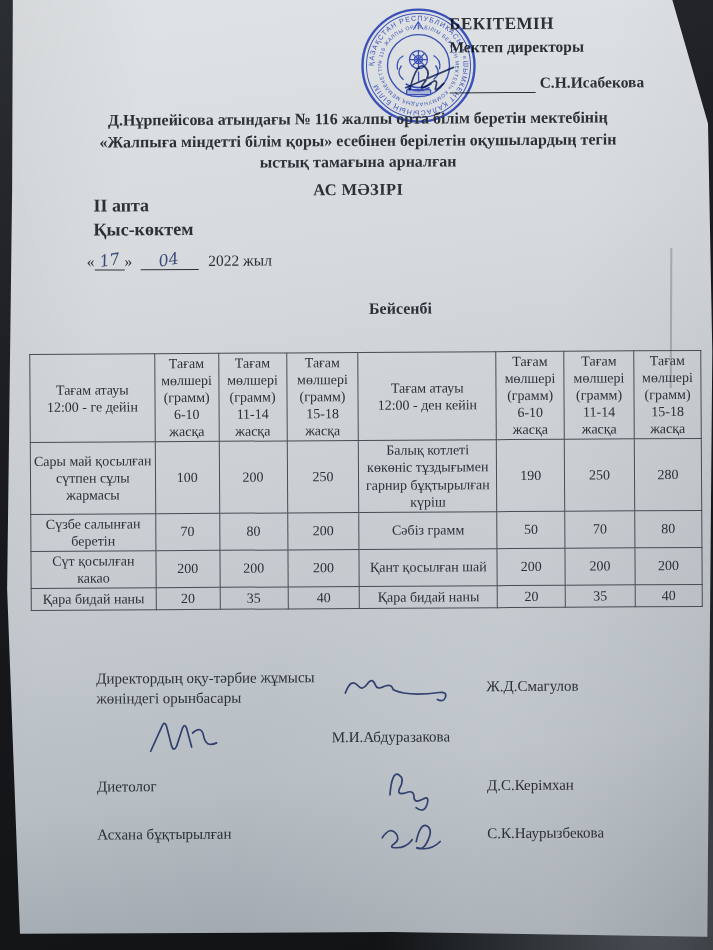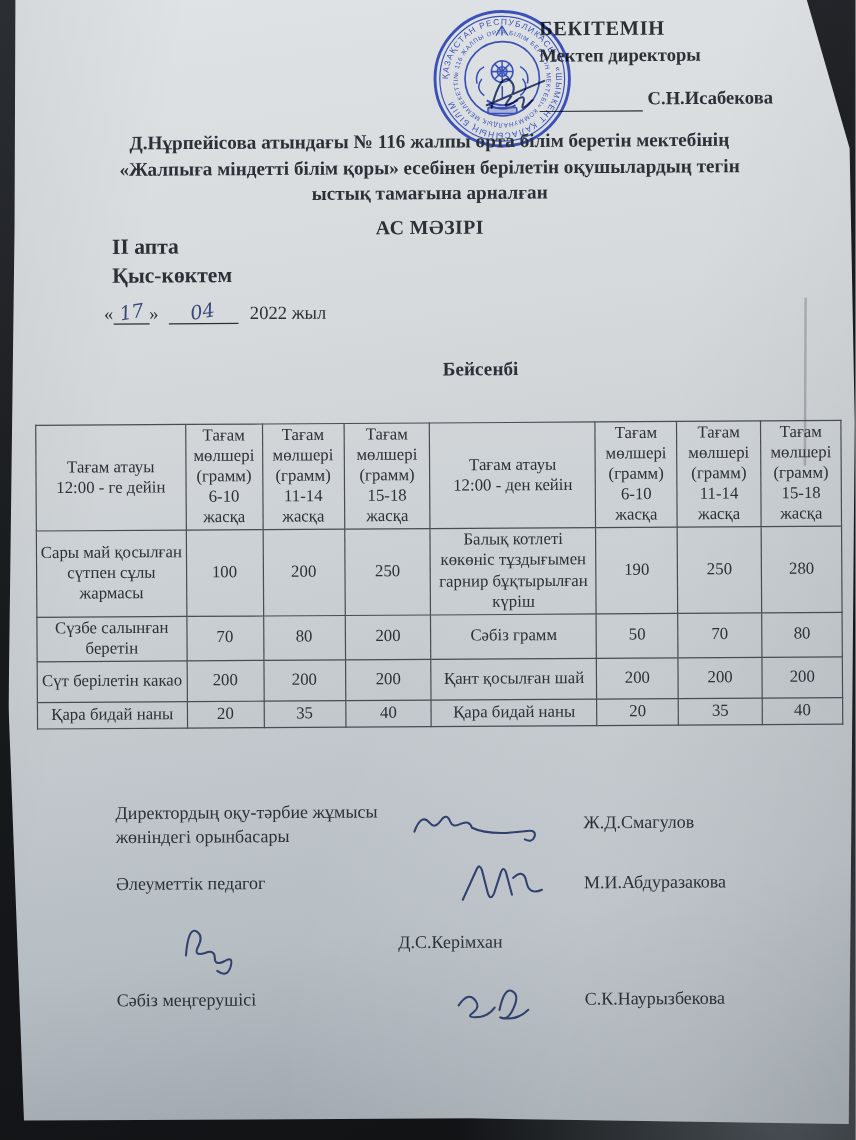--- a/index.html
+++ b/index.html
@@ -198,21 +198,21 @@
         <td class="dish">Сүзбе салынған беретін</td>
         <td>70</td>
         <td>80</td>
         <td>200</td>
         <td class="dish">Сәбіз грамм</td>
         <td>50</td>
         <td>70</td>
         <td>80</td>
       </tr>
       <tr class="r2">
-        <td class="dish">Сүт берілетін какао</td>
+        <td class="dish">Сүт қосылған какао</td>
         <td>200</td>
         <td>200</td>
         <td>200</td>
         <td class="dish">Қант қосылған шай</td>
         <td>200</td>
         <td>200</td>
         <td>200</td>
       </tr>
       <tr class="r3">
         <td class="dish">Қара бидай наны</td>
@@ -233,36 +233,36 @@
 
       <div class="sig-item">
         <div class="role">Директордың оқу-тәрбие жұмысы жөніндегі орынбасары</div>
         <svg width="150" height="34" viewBox="0 0 150 34">
           <path class="ink" d="M14,22 q6,-16 13,-7 q4,5 9,-2 q5,-7 8,1 q2,5 8,2 q8,-4 10,3 q14,7 46,3 q8,-1 6,5 q-2,5 -8,2"></path>
         </svg>
         <div class="name">Ж.Д.Смагулов</div>
       </div>
 
       <div class="sig-item">
-        <div class="role">Әлеуметтік педагог</div>
         <svg width="150" height="38" viewBox="0 0 150 38">
           <path class="ink" d="M54,32 L66,6 q2,-4 4,1 l5,20 q2,6 5,0 l6,-18 q2,-5 4,0 l5,19 M96,14 q9,-8 11,3 q2,12 13,7"></path>
         </svg>
         <div class="name">М.И.Абдуразакова</div>
       </div>
 
       <div class="sig-item">
+        <div class="role">Диетолог</div>
         <svg width="150" height="38" viewBox="0 0 150 38">
           <path class="ink" d="M58,28 q2,-24 9,-20 q6,4 1,13 q-4,8 6,5 q8,-3 8,4 q0,7 8,3 q8,-5 5,5 q-3,9 -11,3"></path>
         </svg>
         <div class="name">Д.С.Керімхан</div>
       </div>
 
       <div class="sig-item">
-        <div class="role">Сәбіз меңгерушісі</div>
+        <div class="role">Асхана бұқтырылған</div>
         <svg width="150" height="36" viewBox="0 0 150 36">
           <path class="ink" d="M50,22 q8,-12 14,-4 q4,6 -2,10 q-6,4 2,4 q10,0 16,-8 M84,26 q4,-18 10,-16 q7,3 2,14 q-5,12 -12,8 q14,4 24,-6"></path>
         </svg>
         <div class="name">С.К.Наурызбекова</div>
       </div>
 
     </div>
   </div>
 </div>
 

